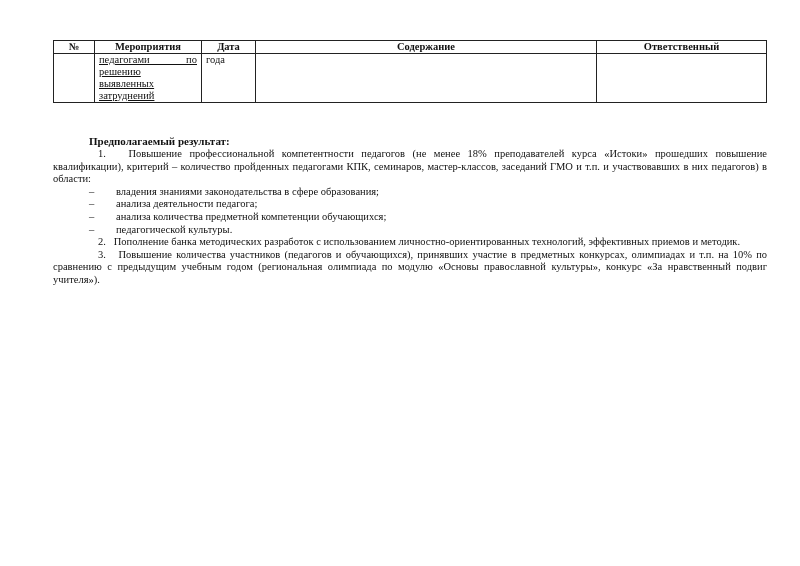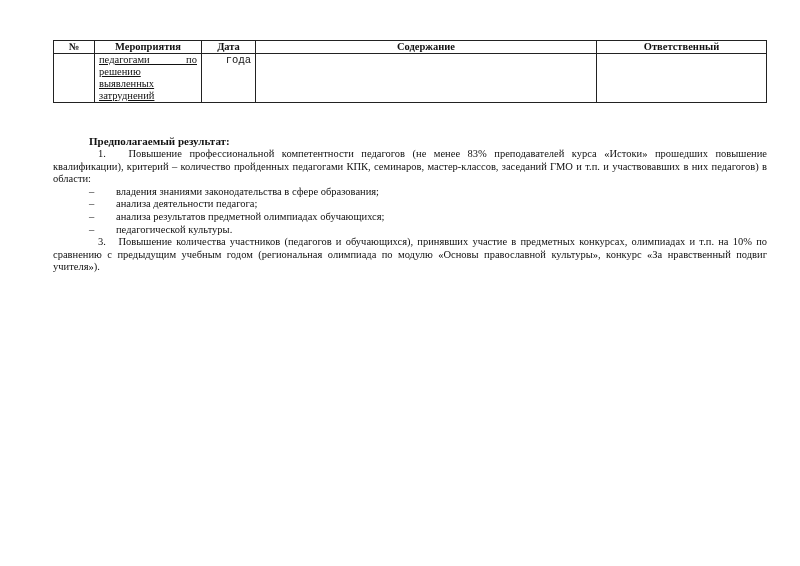--- a/index.html
+++ b/index.html
@@ -3,21 +3,21 @@
 <meta charset="utf-8">
 <style>
   html, body { margin: 0; padding: 0; background: #ffffff; }
   body { width: 800px; height: 566px; position: relative; overflow: hidden;
          font-family: "Liberation Serif", "DejaVu Serif", serif; color: #111; }
   table.plan { position: absolute; left: 53px; top: 40px; width: 714px;
                border-collapse: collapse; font-size: 10.5px; line-height: 12px; }
   table.plan th, table.plan td { border: 1px solid #222; padding: 0 4px; vertical-align: top; }
   table.plan th { font-weight: bold; text-align: center; height: 12px; line-height: 12px; }
   td.c-event { text-align: justify; text-align-last: left; text-decoration: underline; }
-  td.c-date { text-align: right; font-family: Liberation Mono, monospace; }
+  td.c-date { text-align: left; }
   .col-num { width: 32px; }
   .col-event { width: 98px; margin-left: 6px; }
   .col-date { width: 45px; }
   .col-content { width: 332px; }
   .col-resp { width: auto; }
   .result { position: absolute; left: 53px; top: 135px; width: 714px; font-size: 10.5px; line-height: 12.6px; }
   .result h3 { margin: 0 0 0 36px; font-size: 11px; font-weight: bold; line-height: 13px; }
   .result p { margin: 0; text-align: justify; }
   .result p.num { text-indent: 45px; }
   .result ul { list-style: none; margin: 0; padding: 0; }
@@ -44,25 +44,26 @@
       <td class="c-date">года</td>
       <td></td>
       <td></td>
     </tr>
   </tbody>
 </table>
 
 <div class="result">
   <h3>Предполагаемый результат:</h3>
 
-  <p class="num"><span>1.</span>&nbsp;&nbsp;&nbsp;<span>Повышение профессиональной компетентности педагогов (не менее 83% преподавателей курса «Истоки» прошедших повышение квалификации), критерий – количество пройденных педагогами КПК, семинаров, мастер-классов, заседаний ГМО и т.п. и участвовавших в них педагогов) в области:</span></p>
+  <p class="num"><span>1.</span>&nbsp;&nbsp;&nbsp;<span>Повышение профессиональной компетентности педагогов (не менее 18% преподавателей курса «Истоки» прошедших повышение квалификации), критерий – количество пройденных педагогами КПК, семинаров, мастер-классов, заседаний ГМО и т.п. и участвовавших в них педагогов) в области:</span></p>
 
   <ul>
     <li><span class="dash">–</span><span>владения знаниями законодательства в сфере образования;</span></li>
     <li><span class="dash">–</span><span>анализа деятельности педагога;</span></li>
-    <li><span class="dash">–</span><span>анализа результатов предметной олимпиадах обучающихся;</span></li>
+    <li><span class="dash">–</span><span>анализа количества предметной компетенции обучающихся;</span></li>
     <li><span class="dash">–</span><span>педагогической культуры.</span></li>
   </ul>
 
+  <p class="num"><span>2.</span>&nbsp;&nbsp;&nbsp;<span>Пополнение банка методических разработок с использованием личностно-ориентированных технологий, эффективных приемов и методик.</span></p>
 
   <p class="num"><span>3.</span>&nbsp;&nbsp;&nbsp;<span>Повышение количества участников (педагогов и обучающихся), принявших участие в предметных конкурсах, олимпиадах и т.п. на 10% по сравнению с предыдущим учебным годом (региональная олимпиада по модулю «Основы православной культуры», конкурс «За нравственный подвиг учителя»).</span></p>
 
 </div>
 
 </body></html>

